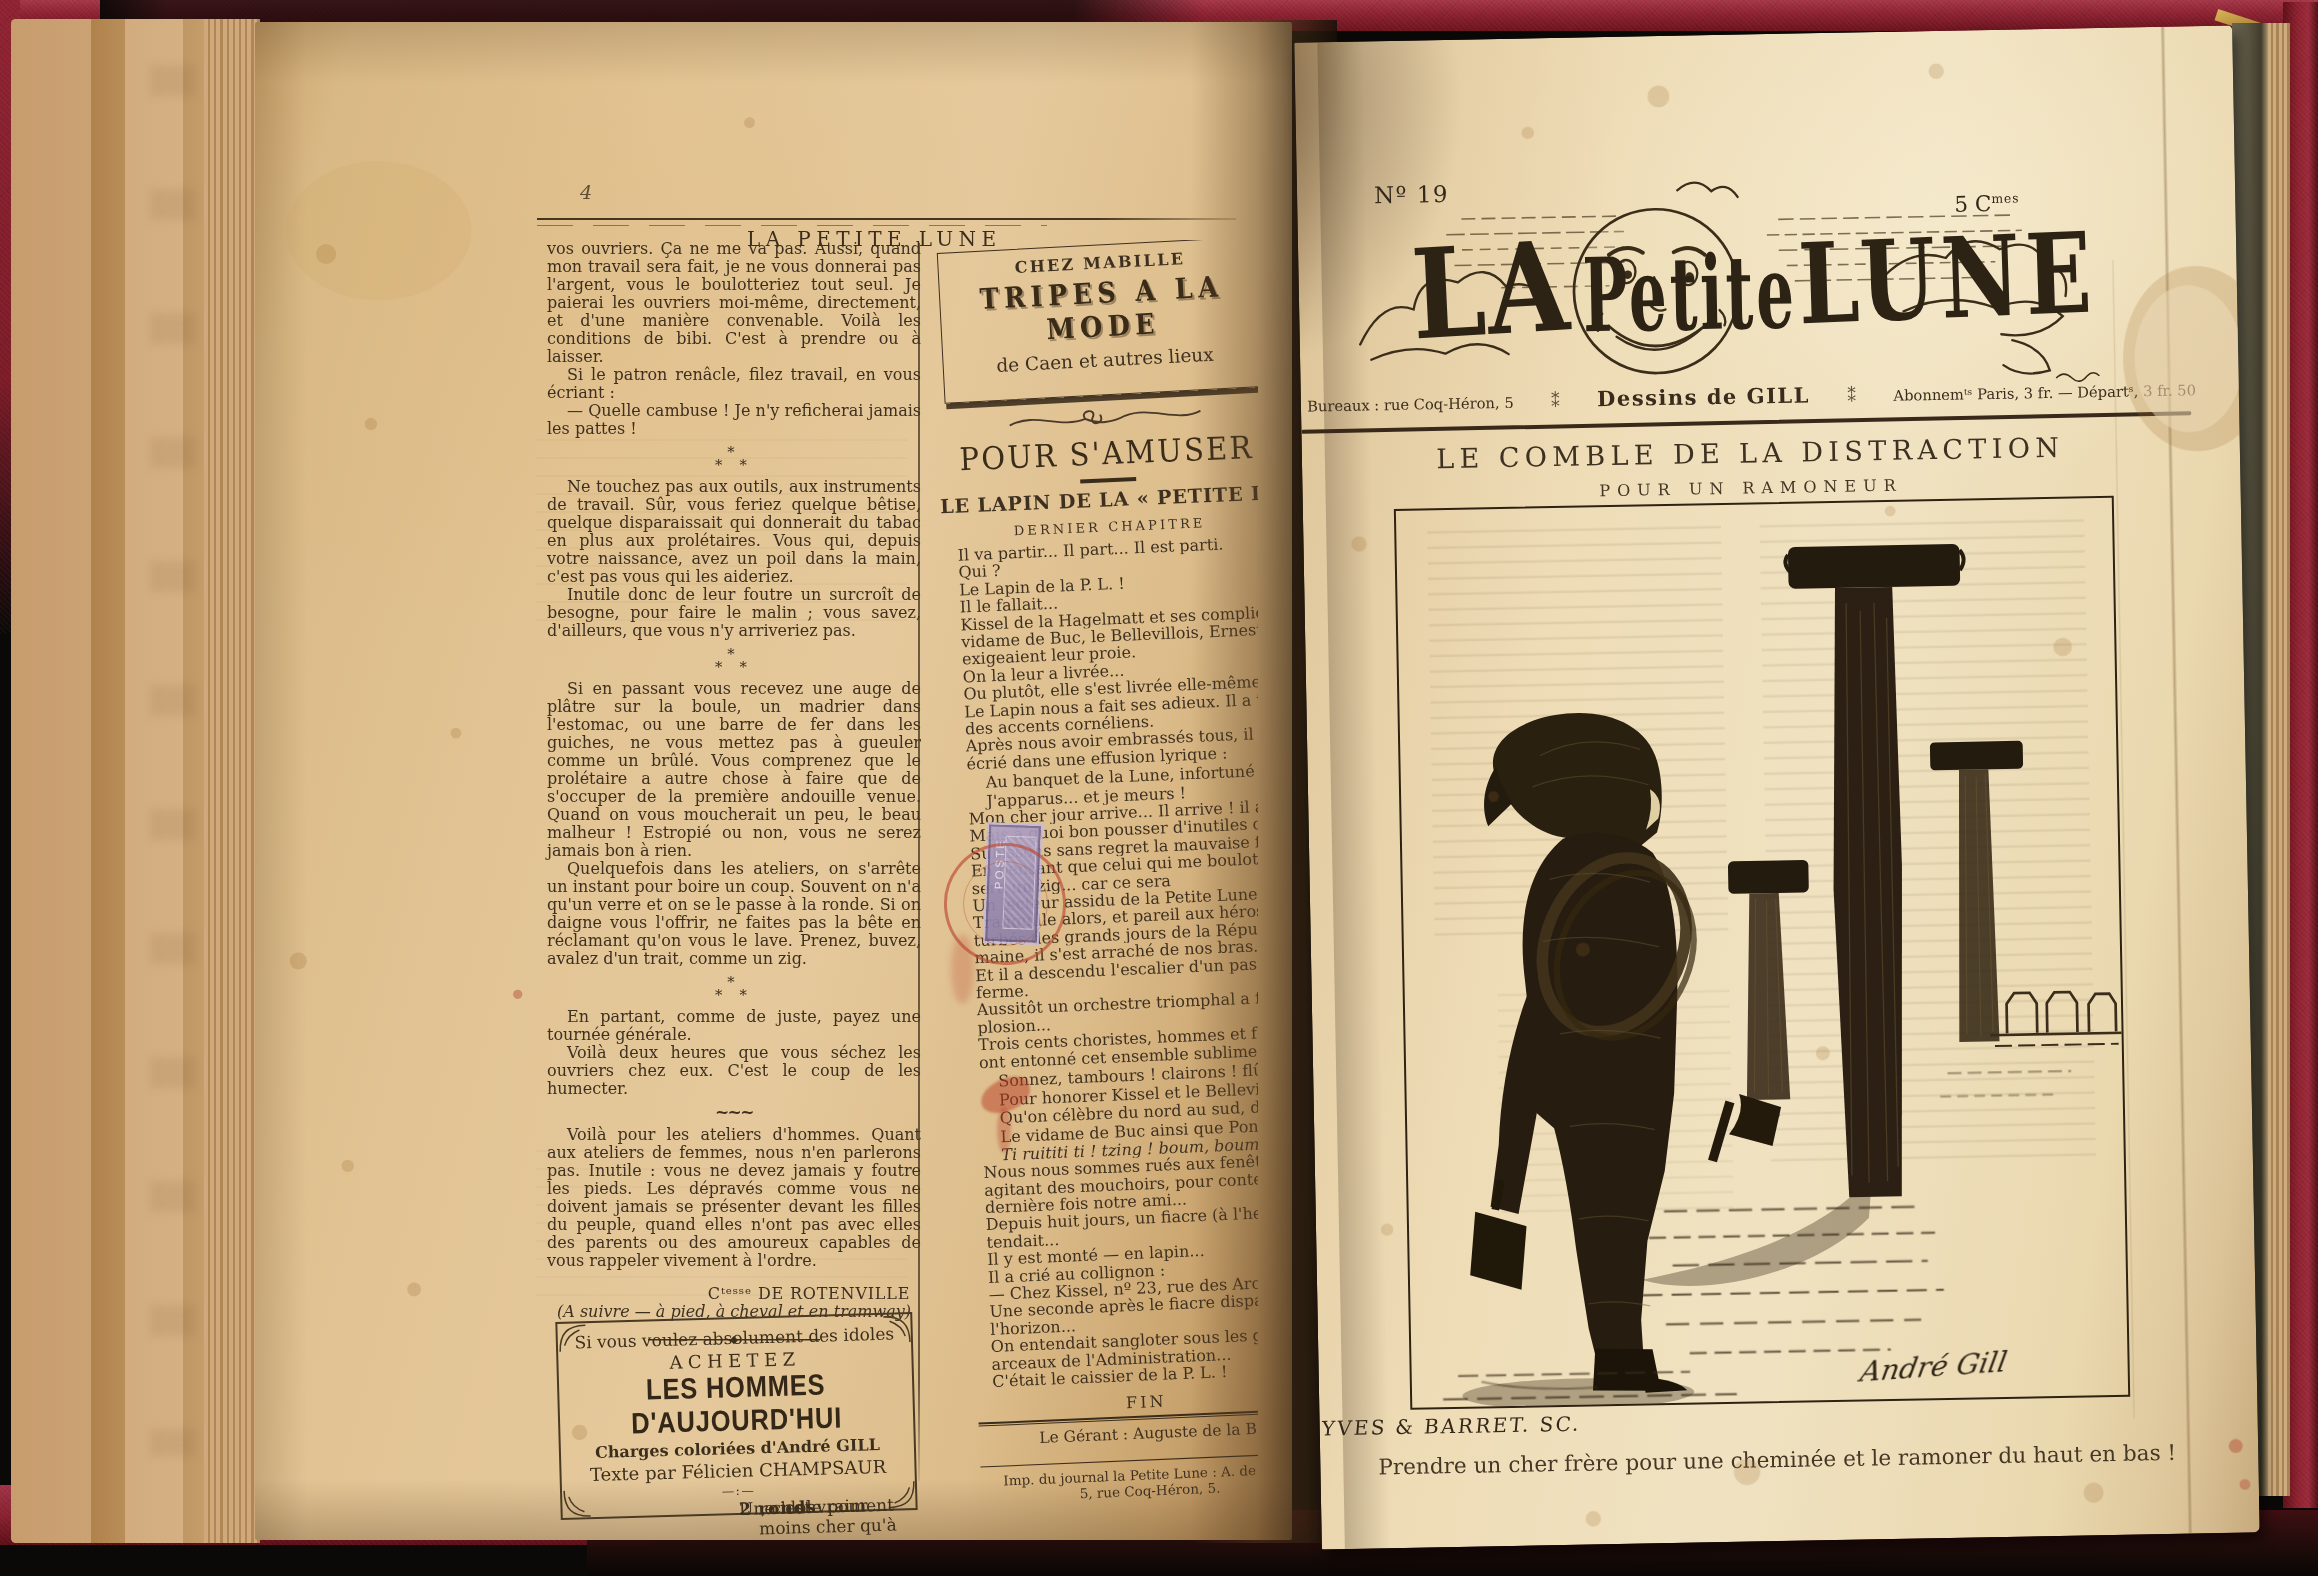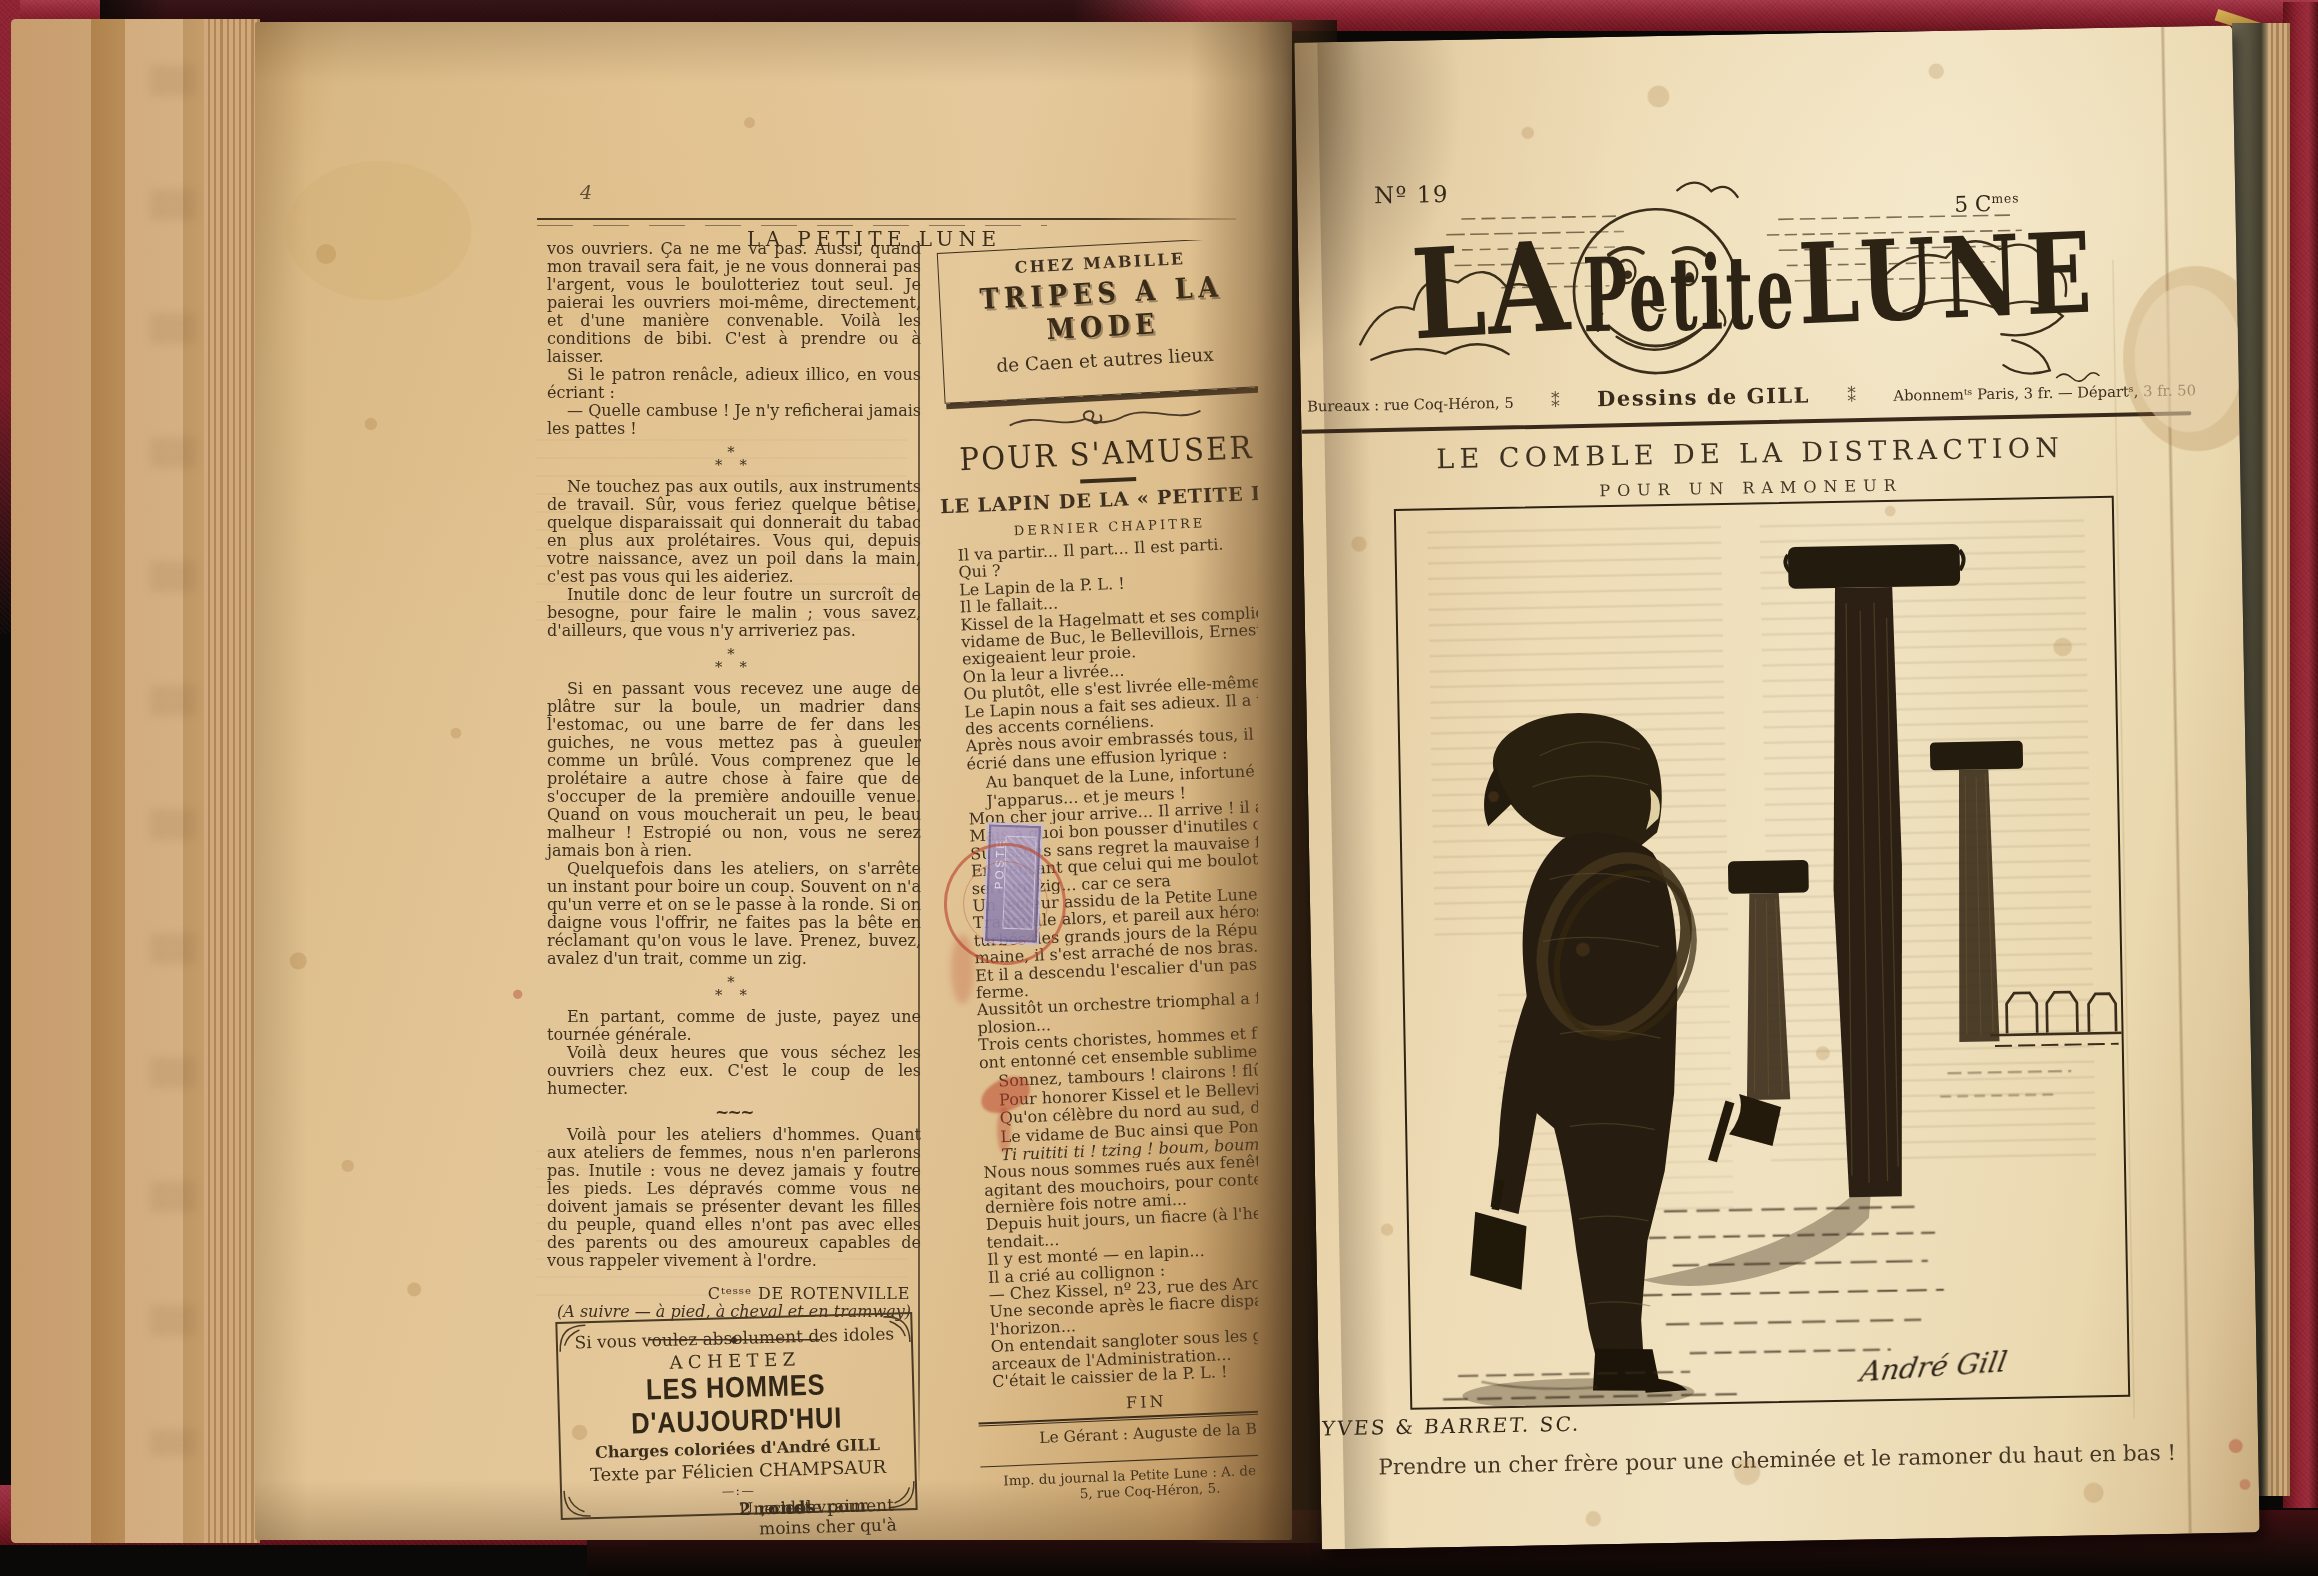--- a/index.html
+++ b/index.html
@@ -218,21 +218,21 @@
     <div class="pl-ghost1"></div>
     <div class="pl-ghost2"></div>
 
     <div class="lp-pagenum">4</div>
     <div class="lp-title">LA PETITE LUNE</div>
     <div class="lp-rule1b"></div>
     <div class="lp-rule2"></div>
 
     <div class="col1">
         <div class="c1i p flush">vos ouvriers. Ça ne me va pas. Aussi, quand mon travail sera fait, je ne vous donnerai pas l'argent, vous le boulotteriez tout seul. Je paierai les ouvriers moi-même, directement, et d'une manière convenable. Voilà les conditions de bibi. C'est à prendre ou à laisser.</div>
-        <div class="c1i p">Si le patron renâcle, adieux illico, en vous écriant :</div>
+        <div class="c1i p">Si le patron renâcle, filez travail, en vous écriant :</div>
         <div class="c1i p">— Quelle cambuse ! Je n'y reficherai jamais les pattes !</div>
         <div class="c1i stars">*
 * *</div>
         <div class="c1i p">Ne touchez pas aux outils, aux instruments de travail. Sûr, vous feriez quelque bêtise, quelque disparaissait qui donnerait du tabac en plus aux prolétaires. Vous qui, depuis votre naissance, avez un poil dans la main, c'est pas vous qui les aideriez.</div>
         <div class="c1i p">Inutile donc de leur foutre un surcroît de besogne, pour faire le malin ; vous savez, d'ailleurs, que vous n'y arriveriez pas.</div>
         <div class="c1i stars">*
 * *</div>
         <div class="c1i p">Si en passant vous recevez une auge de plâtre sur la boule, un madrier dans l'estomac, ou une barre de fer dans les guiches, ne vous mettez pas à gueuler comme un brûlé. Vous comprenez que le prolétaire a autre chose à faire que de s'occuper de la première andouille venue. Quand on vous moucherait un peu, le beau malheur ! Estropié ou non, vous ne serez jamais bon à rien.</div>
         <div class="c1i p">Quelquefois dans les ateliers, on s'arrête un instant pour boire un coup. Souvent on n'a qu'un verre et on se le passe à la ronde. Si on daigne vous l'offrir, ne faites pas la bête en réclamant qu'on vous le lave. Prenez, buvez, avalez d'un trait, comme un zig.</div>
         <div class="c1i stars">*

